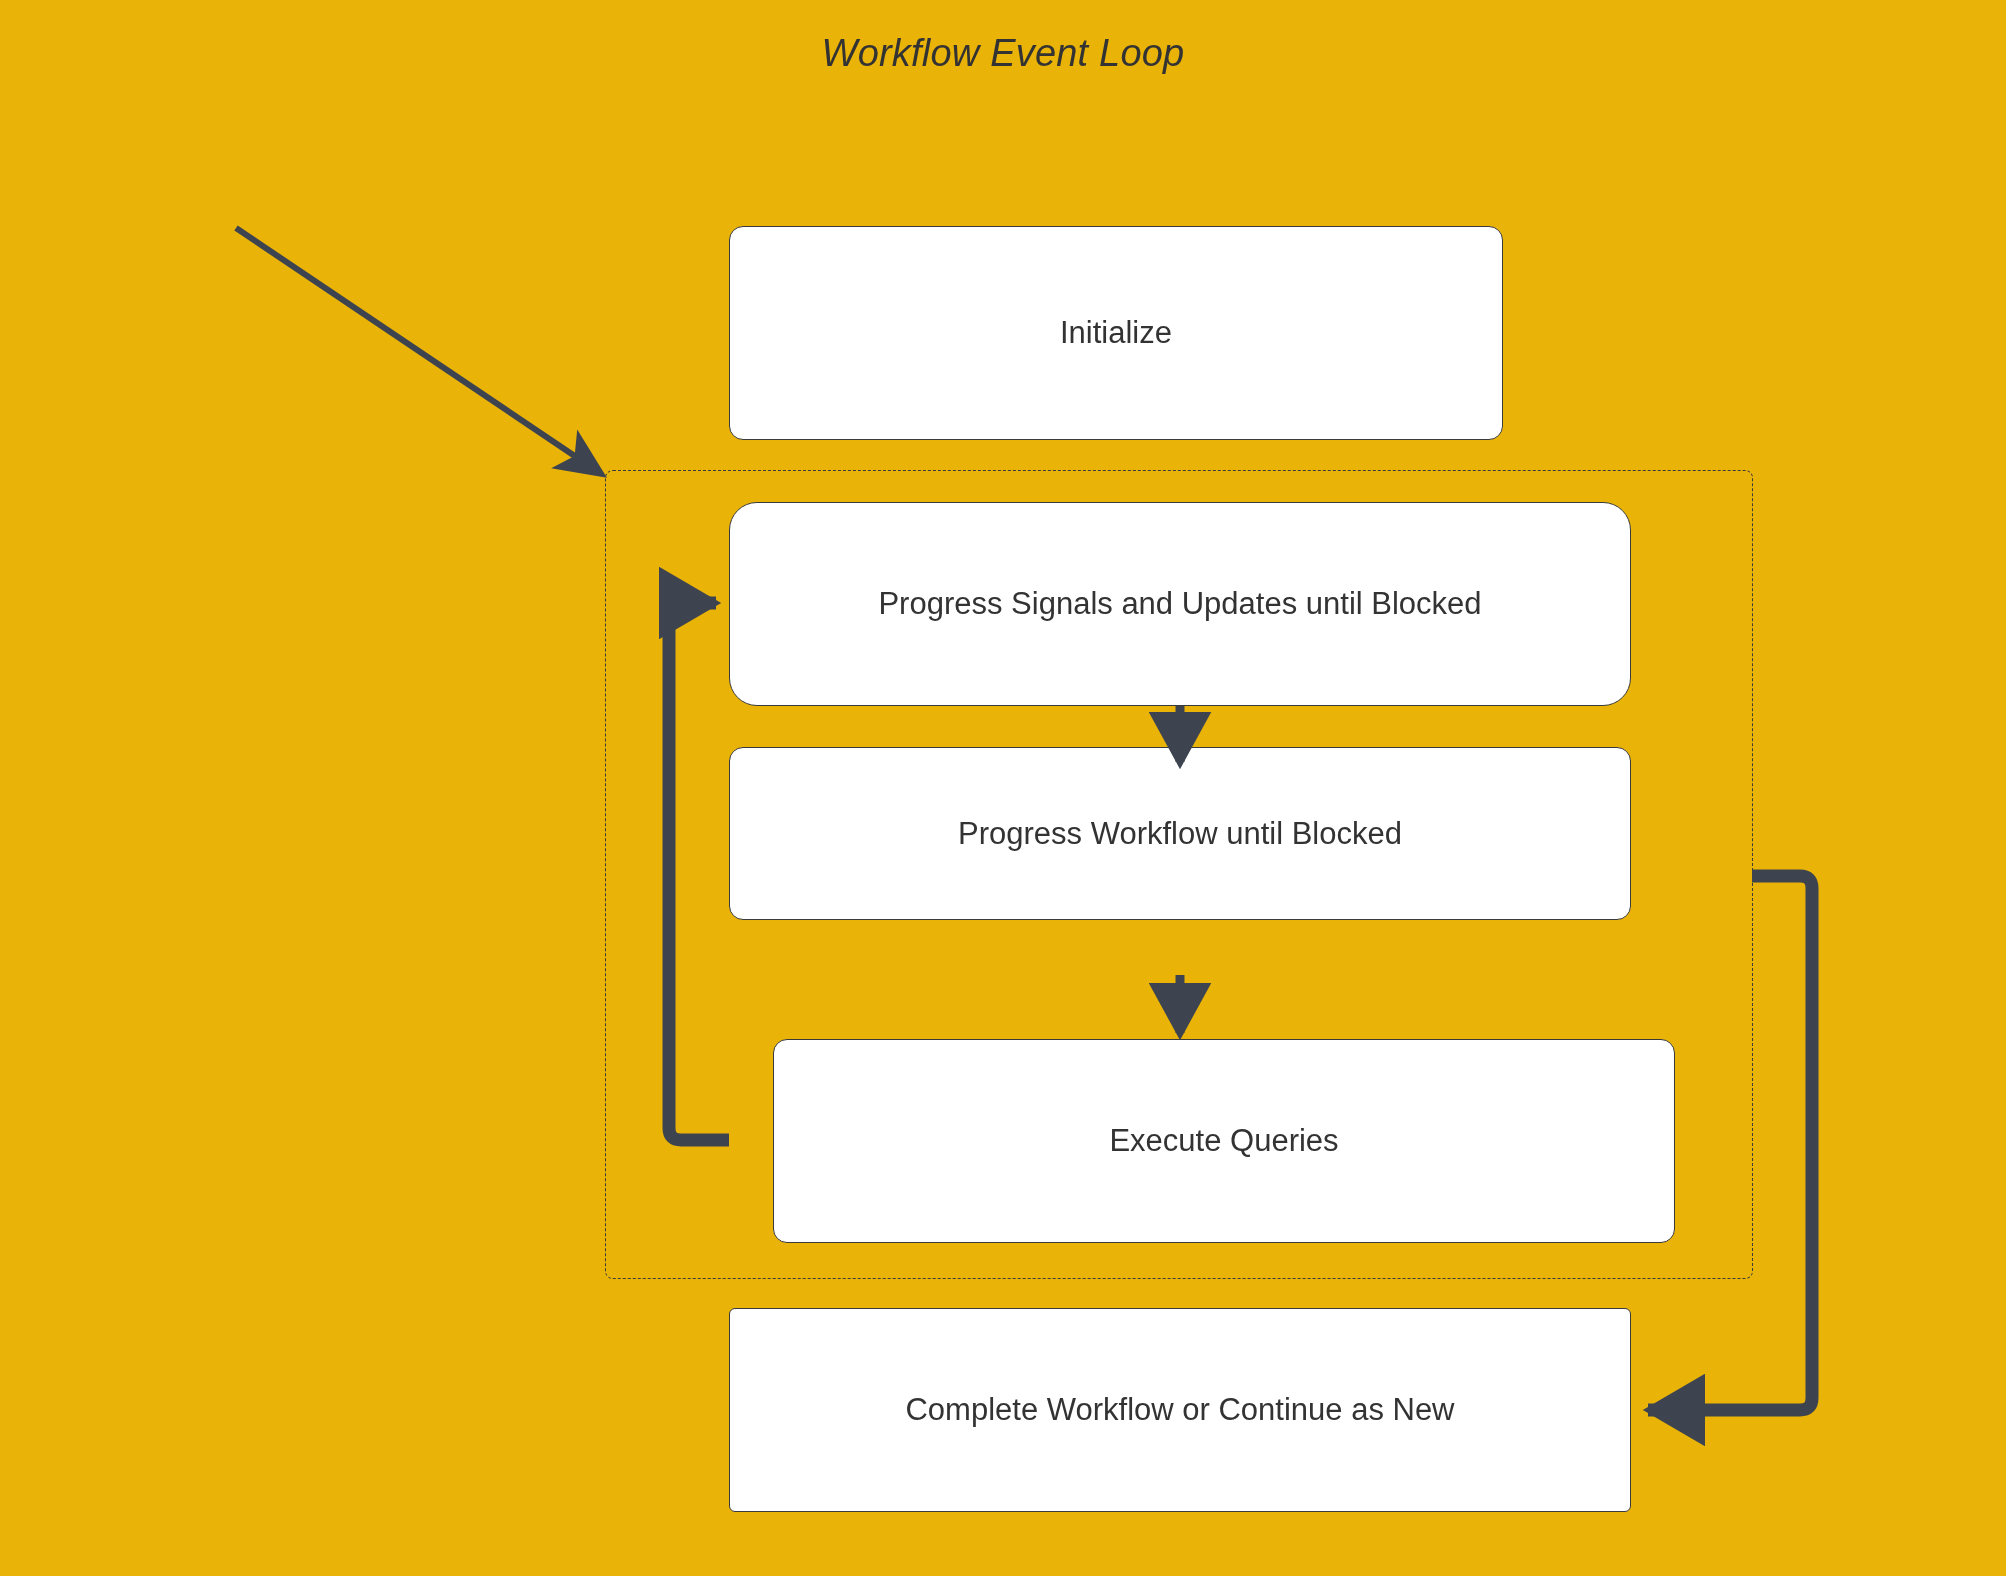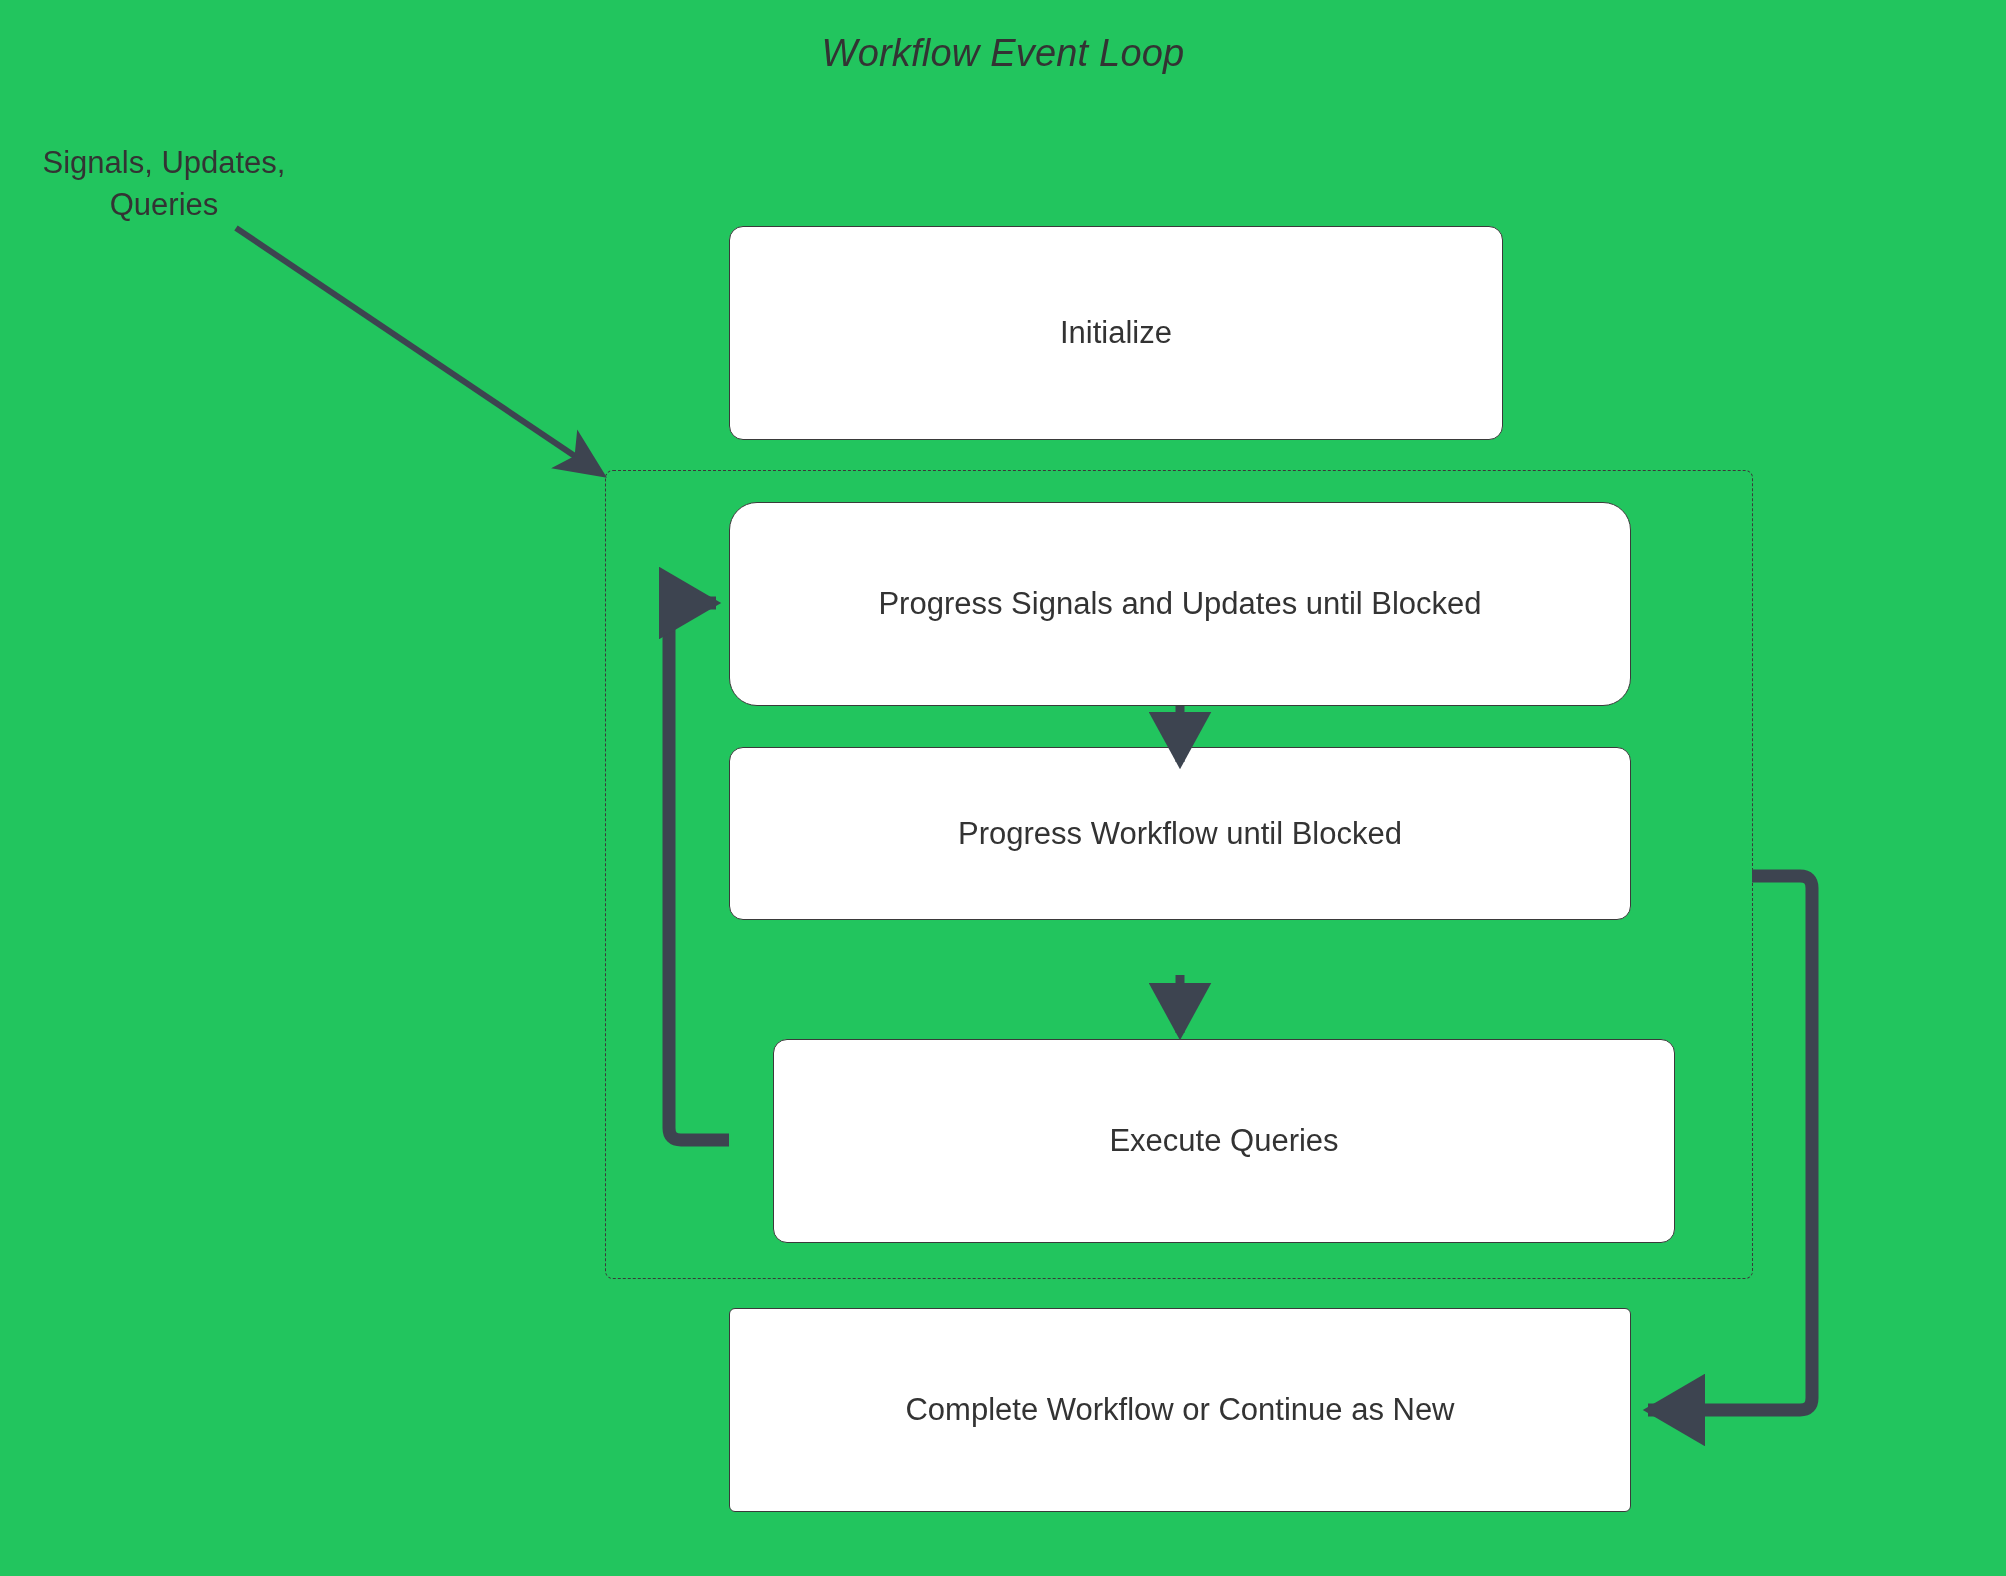--- a/index.html
+++ b/index.html
@@ -8,21 +8,21 @@
     background: #ffffff;
   }
   body {
     font-family: "Liberation Sans", sans-serif;
     color: #333333;
   }
   #canvas {
     position: relative;
     width: 2006px;
     height: 1576px;
-    background: #22c55e;
+    background: #eab308;
     overflow: hidden;
   }
   .diagram-title {
     position: absolute;
     left: 0;
     top: 32px;
     width: 2006px;
     text-align: center;
     font-style: italic;
     font-size: 38px;
@@ -70,22 +70,20 @@
     pointer-events: none;
   }
 </style>
 </head>
 <body>
 
 <div id="canvas">
 
   <div class="diagram-title">Workflow Event Loop</div>
 
-  <div class="ext-label">Signals, Updates,
-Queries</div>
 
   <div class="dashed-group" style="left:605px; top:470px; width:1148px; height:809px;"></div>
 
   <div class="node" style="left:729px; top:226px; width:774px; height:214px;">
     <span>Initialize</span>
   </div>
 
   <div class="node" style="left:729px; top:502px; width:902px; height:204px;border-radius:28px;">
     <span>Progress Signals and Updates until Blocked</span>
   </div>

